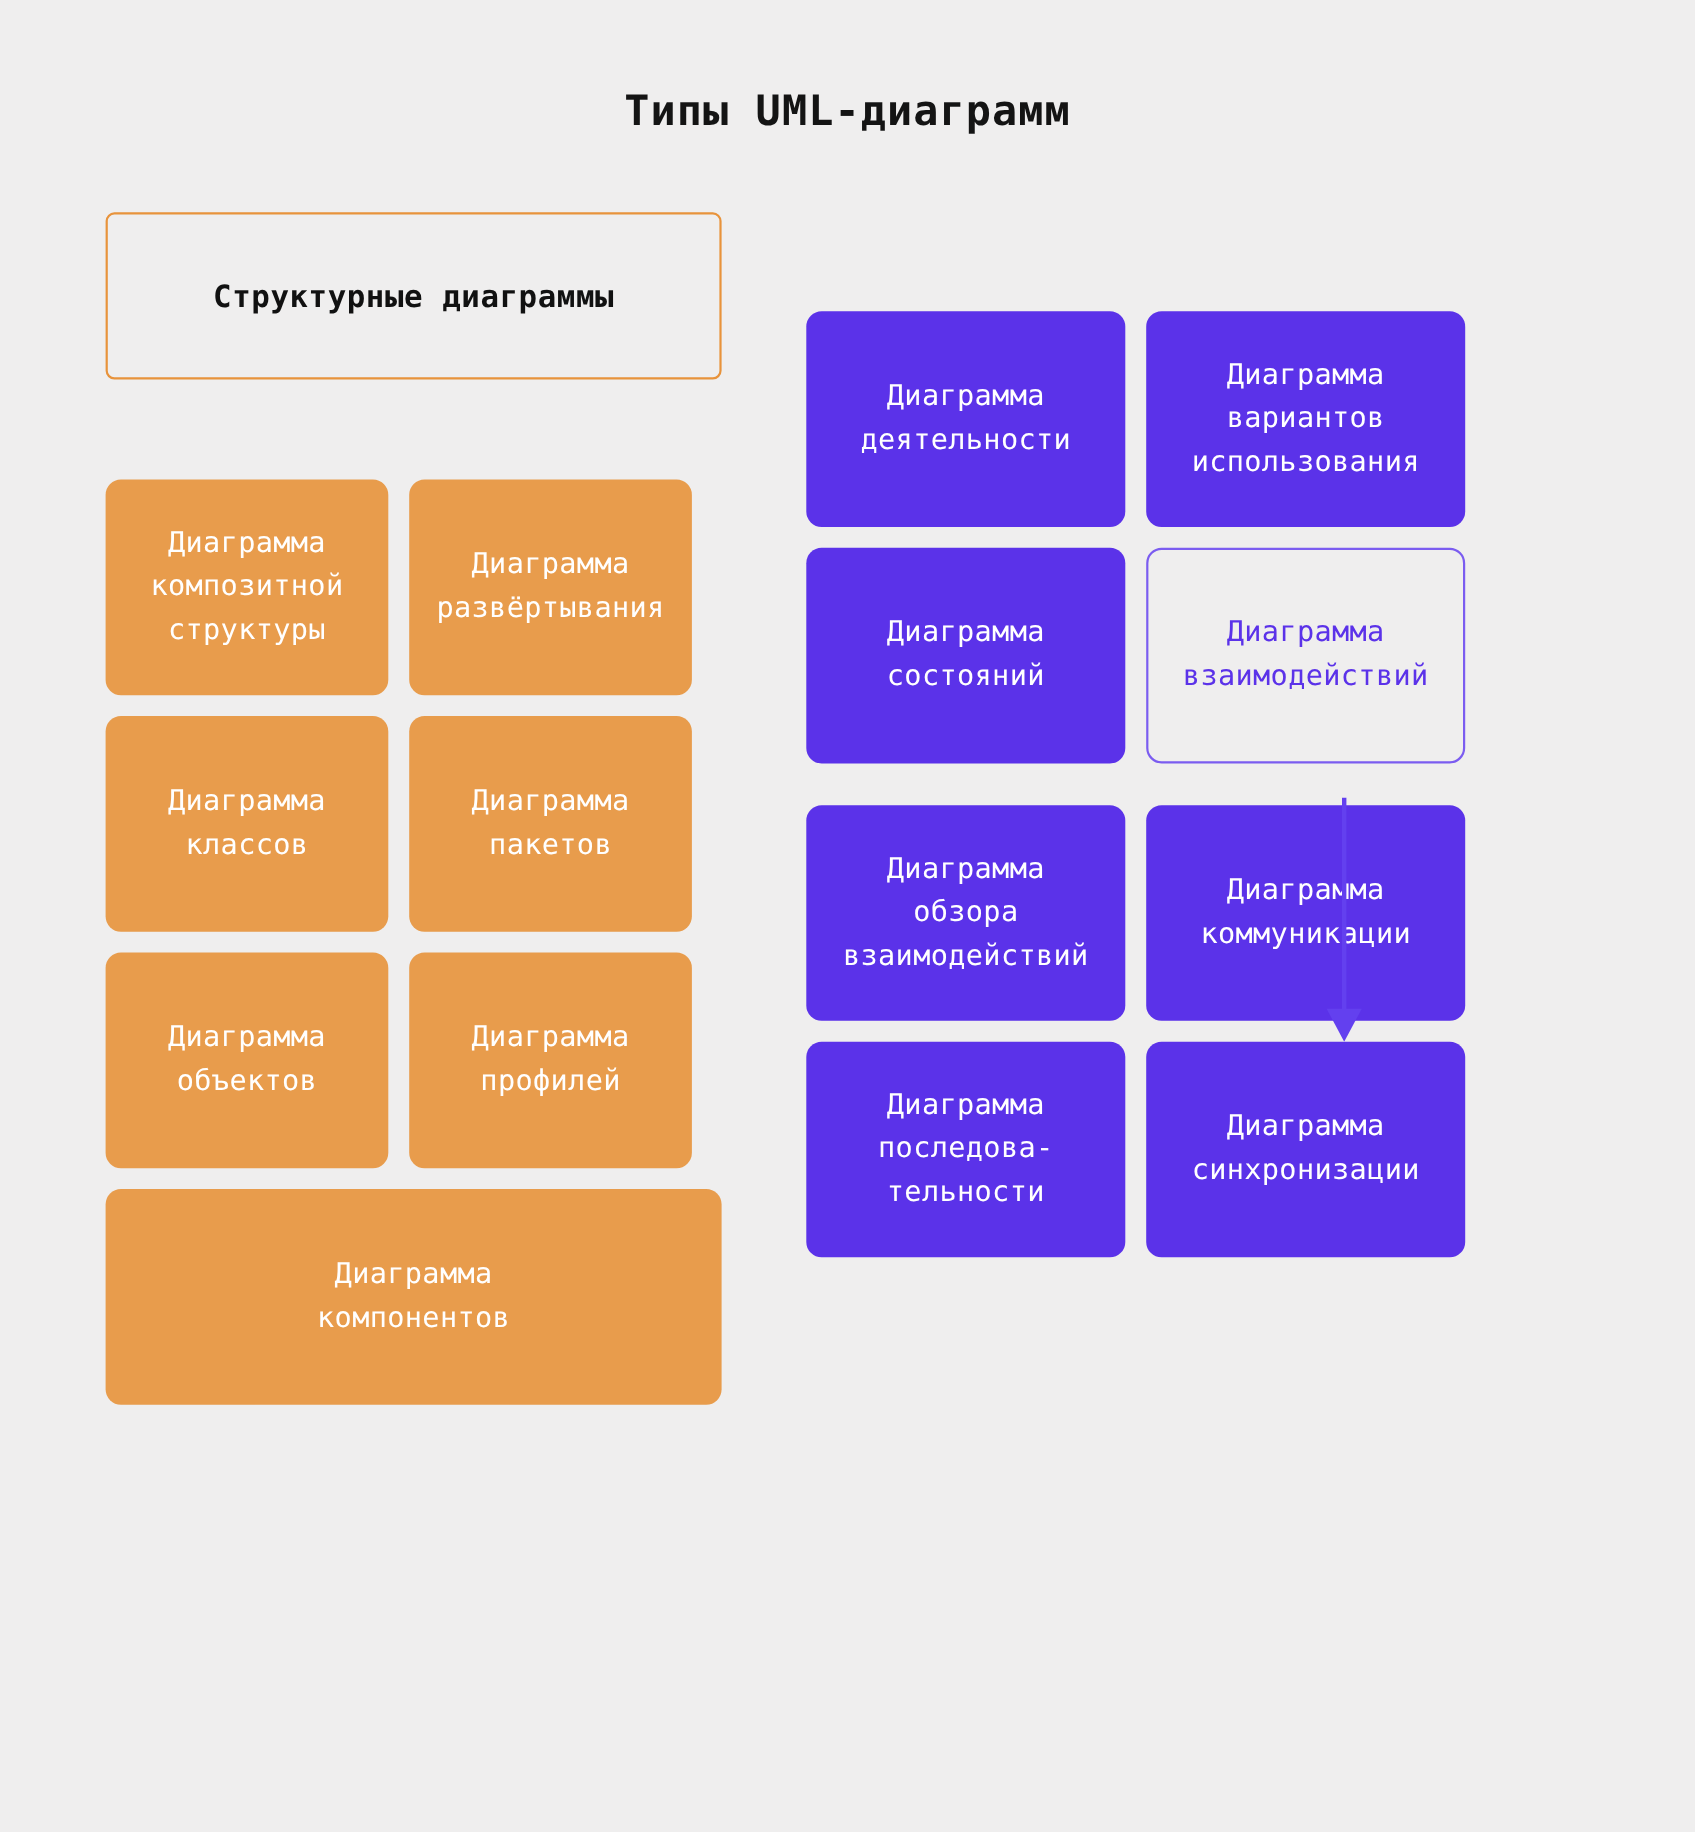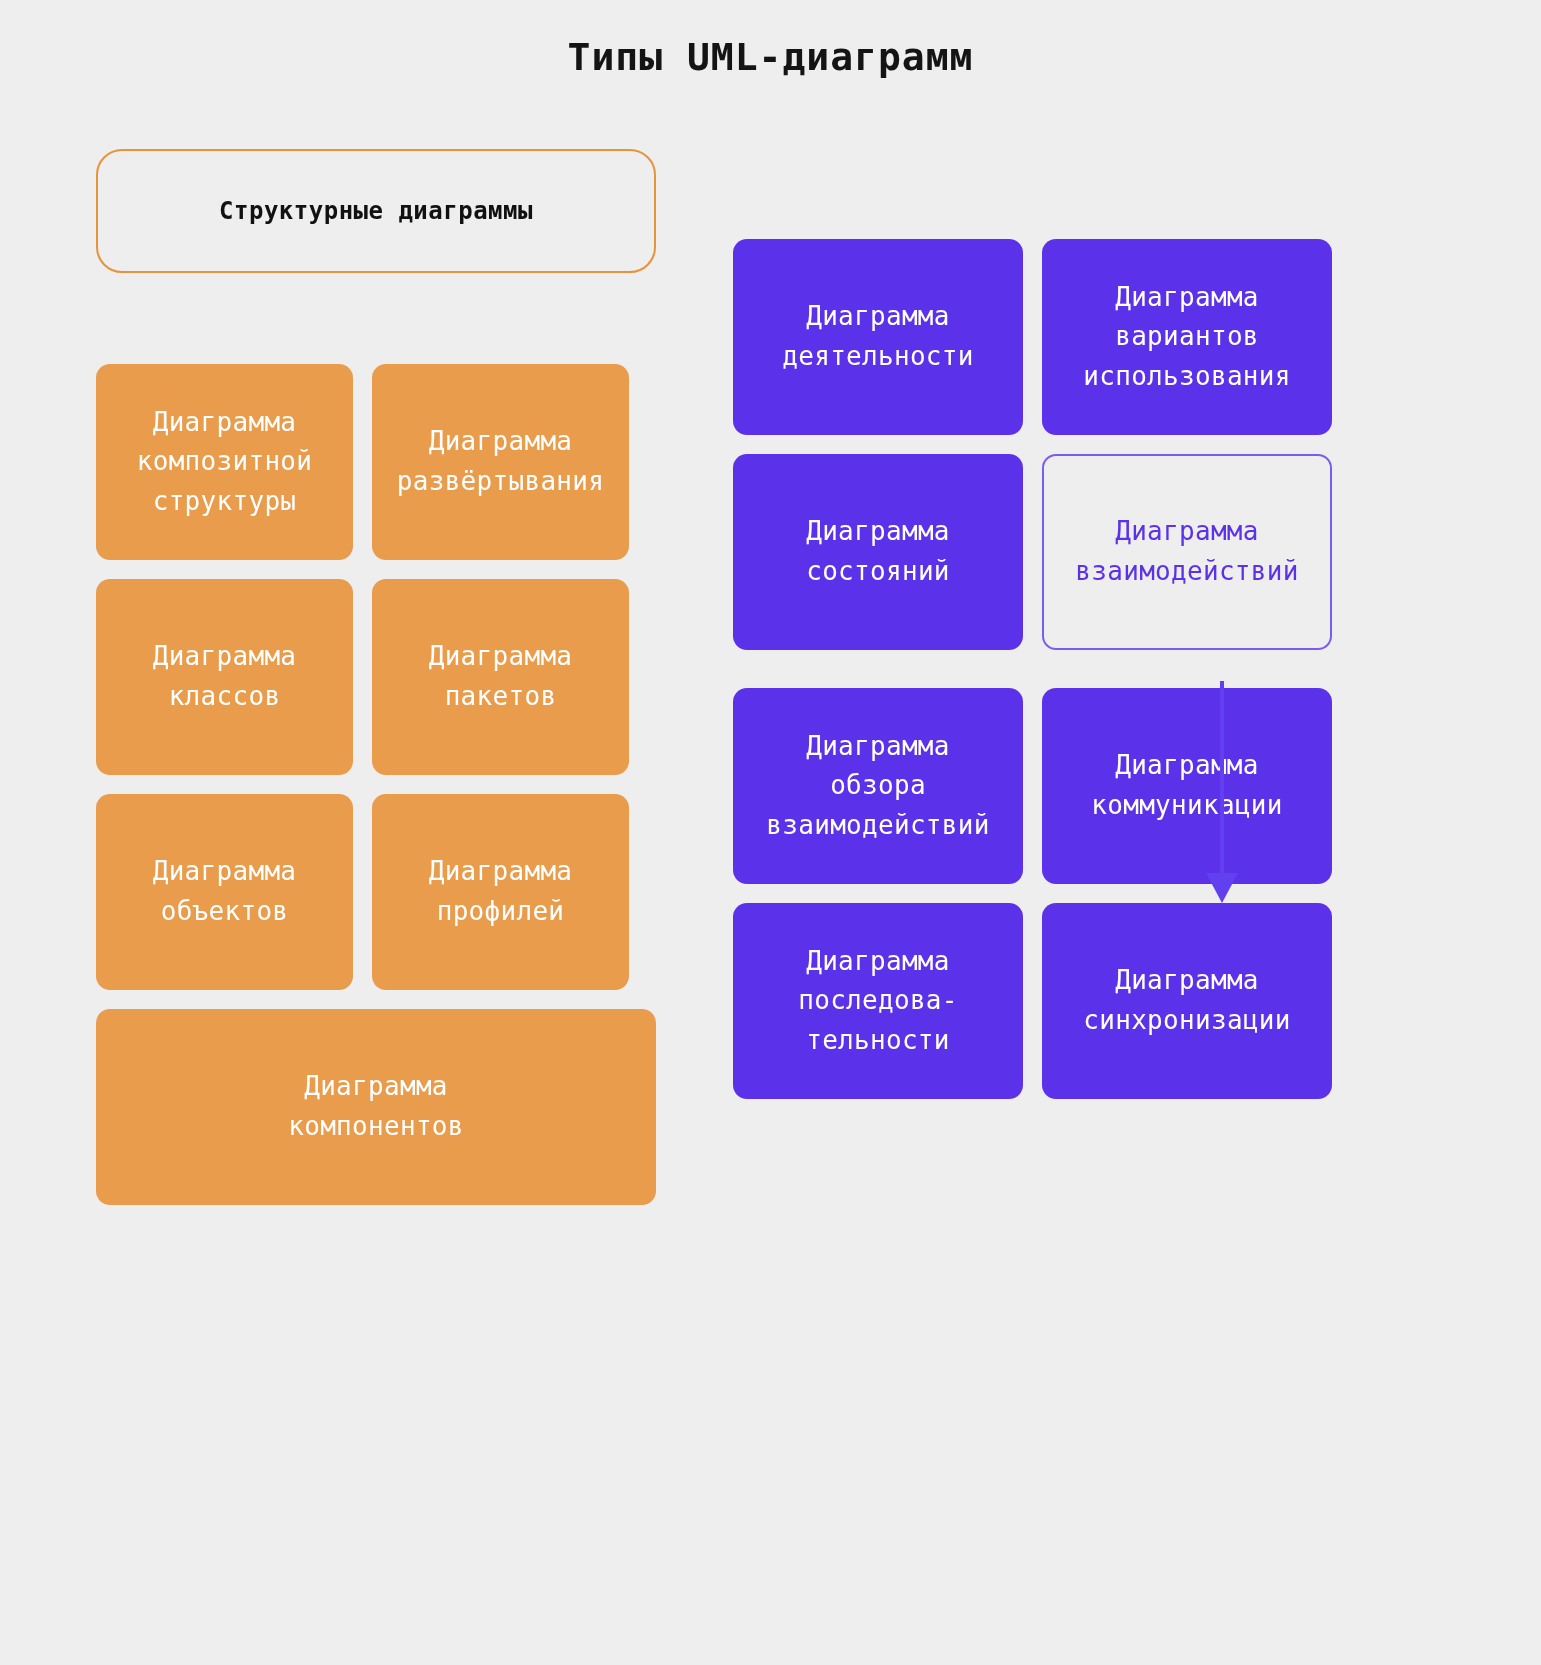--- a/index.html
+++ b/index.html
@@ -13,41 +13,41 @@
     font-family: "DejaVu Sans Mono", "Liberation Mono", monospace;
     overflow: hidden;
   }
   #page-title {
     text-align: center;
     font-size: 38px;
     font-weight: 700;
     color: #141414;
     letter-spacing: 1px;
     margin: 0;
-    padding-top: 38px;
+    padding-top: 82px;
     line-height: 1;
   }
   .columns {
     display: flex;
     justify-content: flex-start;
     padding: 0 0 0 96px;
     margin-top: 73px;
     gap: 77px;
   }
   .col-left  { width: 560px; }
   .col-right { width: 624px; }
 
   .section-header {
-    height: 124px;
-    border-radius: 26px;
+    height: 152px;
+    border-radius: 8px;
     display: flex;
     align-items: center;
     justify-content: center;
     background: #efeeee;
-    font-size: 24px;
+    font-size: 28px;
     font-weight: 700;
     color: #111111;
     letter-spacing: 0.5px;
     box-sizing: border-box;
   }
   .section-header.structural { border: 2px solid #e8933b; }
   .section-header.behavioral { border: 2px solid #5b33ea; }
 
   .grid {
     display: flex;

